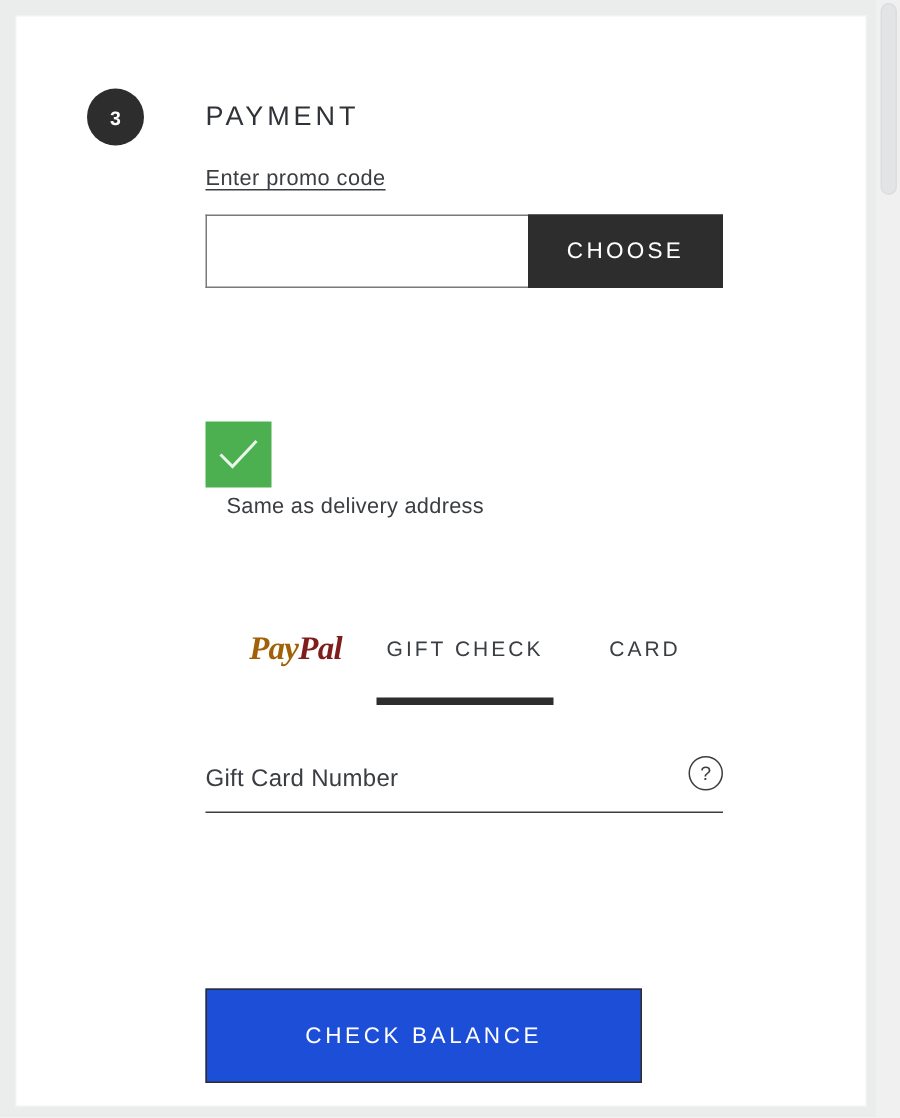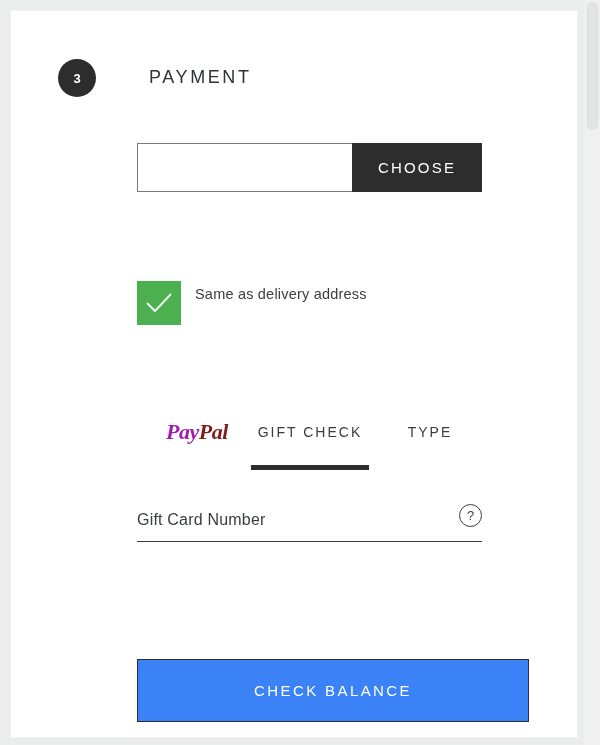--- a/index.html
+++ b/index.html
@@ -72,21 +72,20 @@
     justify-content: center;
     letter-spacing: 0;
   }
 
   .section-title {
     color: #2f3236;
     font-size: 18px;
     letter-spacing: 2.6px;
     font-weight: 400;
     text-transform: uppercase;
-    margin-left: 12px;
   }
 
   .h-payment { position: absolute; left: 126px; top: 56px; }
   .promo-link {
     position: absolute;
     left: 126px;
     top: 100px;
     font-size: 14.5px;
     color: #3a3d41;
     text-decoration: underline;
@@ -132,20 +131,21 @@
   }
 
   
   .h-billing { position: absolute; left: 126px; top: 232px; }
   .billing-row {
     position: absolute;
     left: 126px;
     top: 270px;
     display: flex;
     align-items: flex-start;
+    flex-direction: column;
   }
   .checkbox {
     width: 44px;
     height: 44px;
     background: #4caf50;
     position: relative;
     cursor: pointer;
     flex: 0 0 auto;
   }
   .checkbox svg { position: absolute; left: 8px; top: 11px; }
@@ -196,21 +196,21 @@
 
   .paypal-logo {
     font-family: "Liberation Serif", serif;
     font-size: 22px;
     font-style: italic;
     font-weight: 700;
     letter-spacing: -0.5px;
     display: block;
     padding-top: 0px;
   }
-  .pp-pay { color: #a21caf; text-align: center; }
+  .pp-pay { color: #a16207; text-align: center; }
   .pp-pal { color: #7f1d1d; }
 
   
   .field {
     position: absolute;
     left: 126px;
     width: 345px;
     border-bottom: 1.6px solid #3a3d41;
     height: 38px;
   }
@@ -245,23 +245,23 @@
     text-align: center;
     cursor: pointer;
     box-sizing: border-box;
   }
 
   
   .check-balance {
     position: absolute;
     left: 126px;
     top: 648px;
-    width: 392px;
+    width: 291px;
     height: 63px;
-    background: #3b82f6;
+    background: #1d4ed8;
     border: 1px solid #2d2d2d;
     color: #ffffff;
     font-family: "Liberation Sans", sans-serif;
     font-size: 15px;
     letter-spacing: 2.4px;
     cursor: pointer;
     box-sizing: border-box;
   }
 </style>
 </head>
@@ -270,20 +270,21 @@
 <div id="page-root">
 
   <div class="card">
 
     <div class="step-badge">
       <span>3</span>
     </div>
 
     <div class="section-title h-payment">PAYMENT</div>
 
+    <a class="promo-link">Enter promo code</a>
 
     <div class="promo-row">
       <input class="promo-input" type="text" placeholder="" style="">
       <button class="apply-btn">CHOOSE</button>
     </div>
 
 
     <div class="billing-row">
       <div class="checkbox">
         <svg width="28" height="22" viewBox="0 0 28 22">
@@ -299,21 +300,21 @@
       <div class="tab" id="tab-paypal">
         <span class="paypal-logo"><span class="pp-pay">Pay</span><span class="pp-pal">Pal</span></span>
       </div>
 
       <div class="tab" id="tab-giftcard">
         <span class="tab-label">GIFT CHECK</span>
         <div class="tab-underline"></div>
       </div>
 
       <div class="tab" id="tab-card">
-        <span class="tab-label">TYPE</span>
+        <span class="tab-label">CARD</span>
       </div>
 
     </div>
 
     <div class="field" id="field-giftcard">
       <input type="text" placeholder="Gift Card Number" style="">
       <div class="help-icon">?</div>
     </div>
 
 

